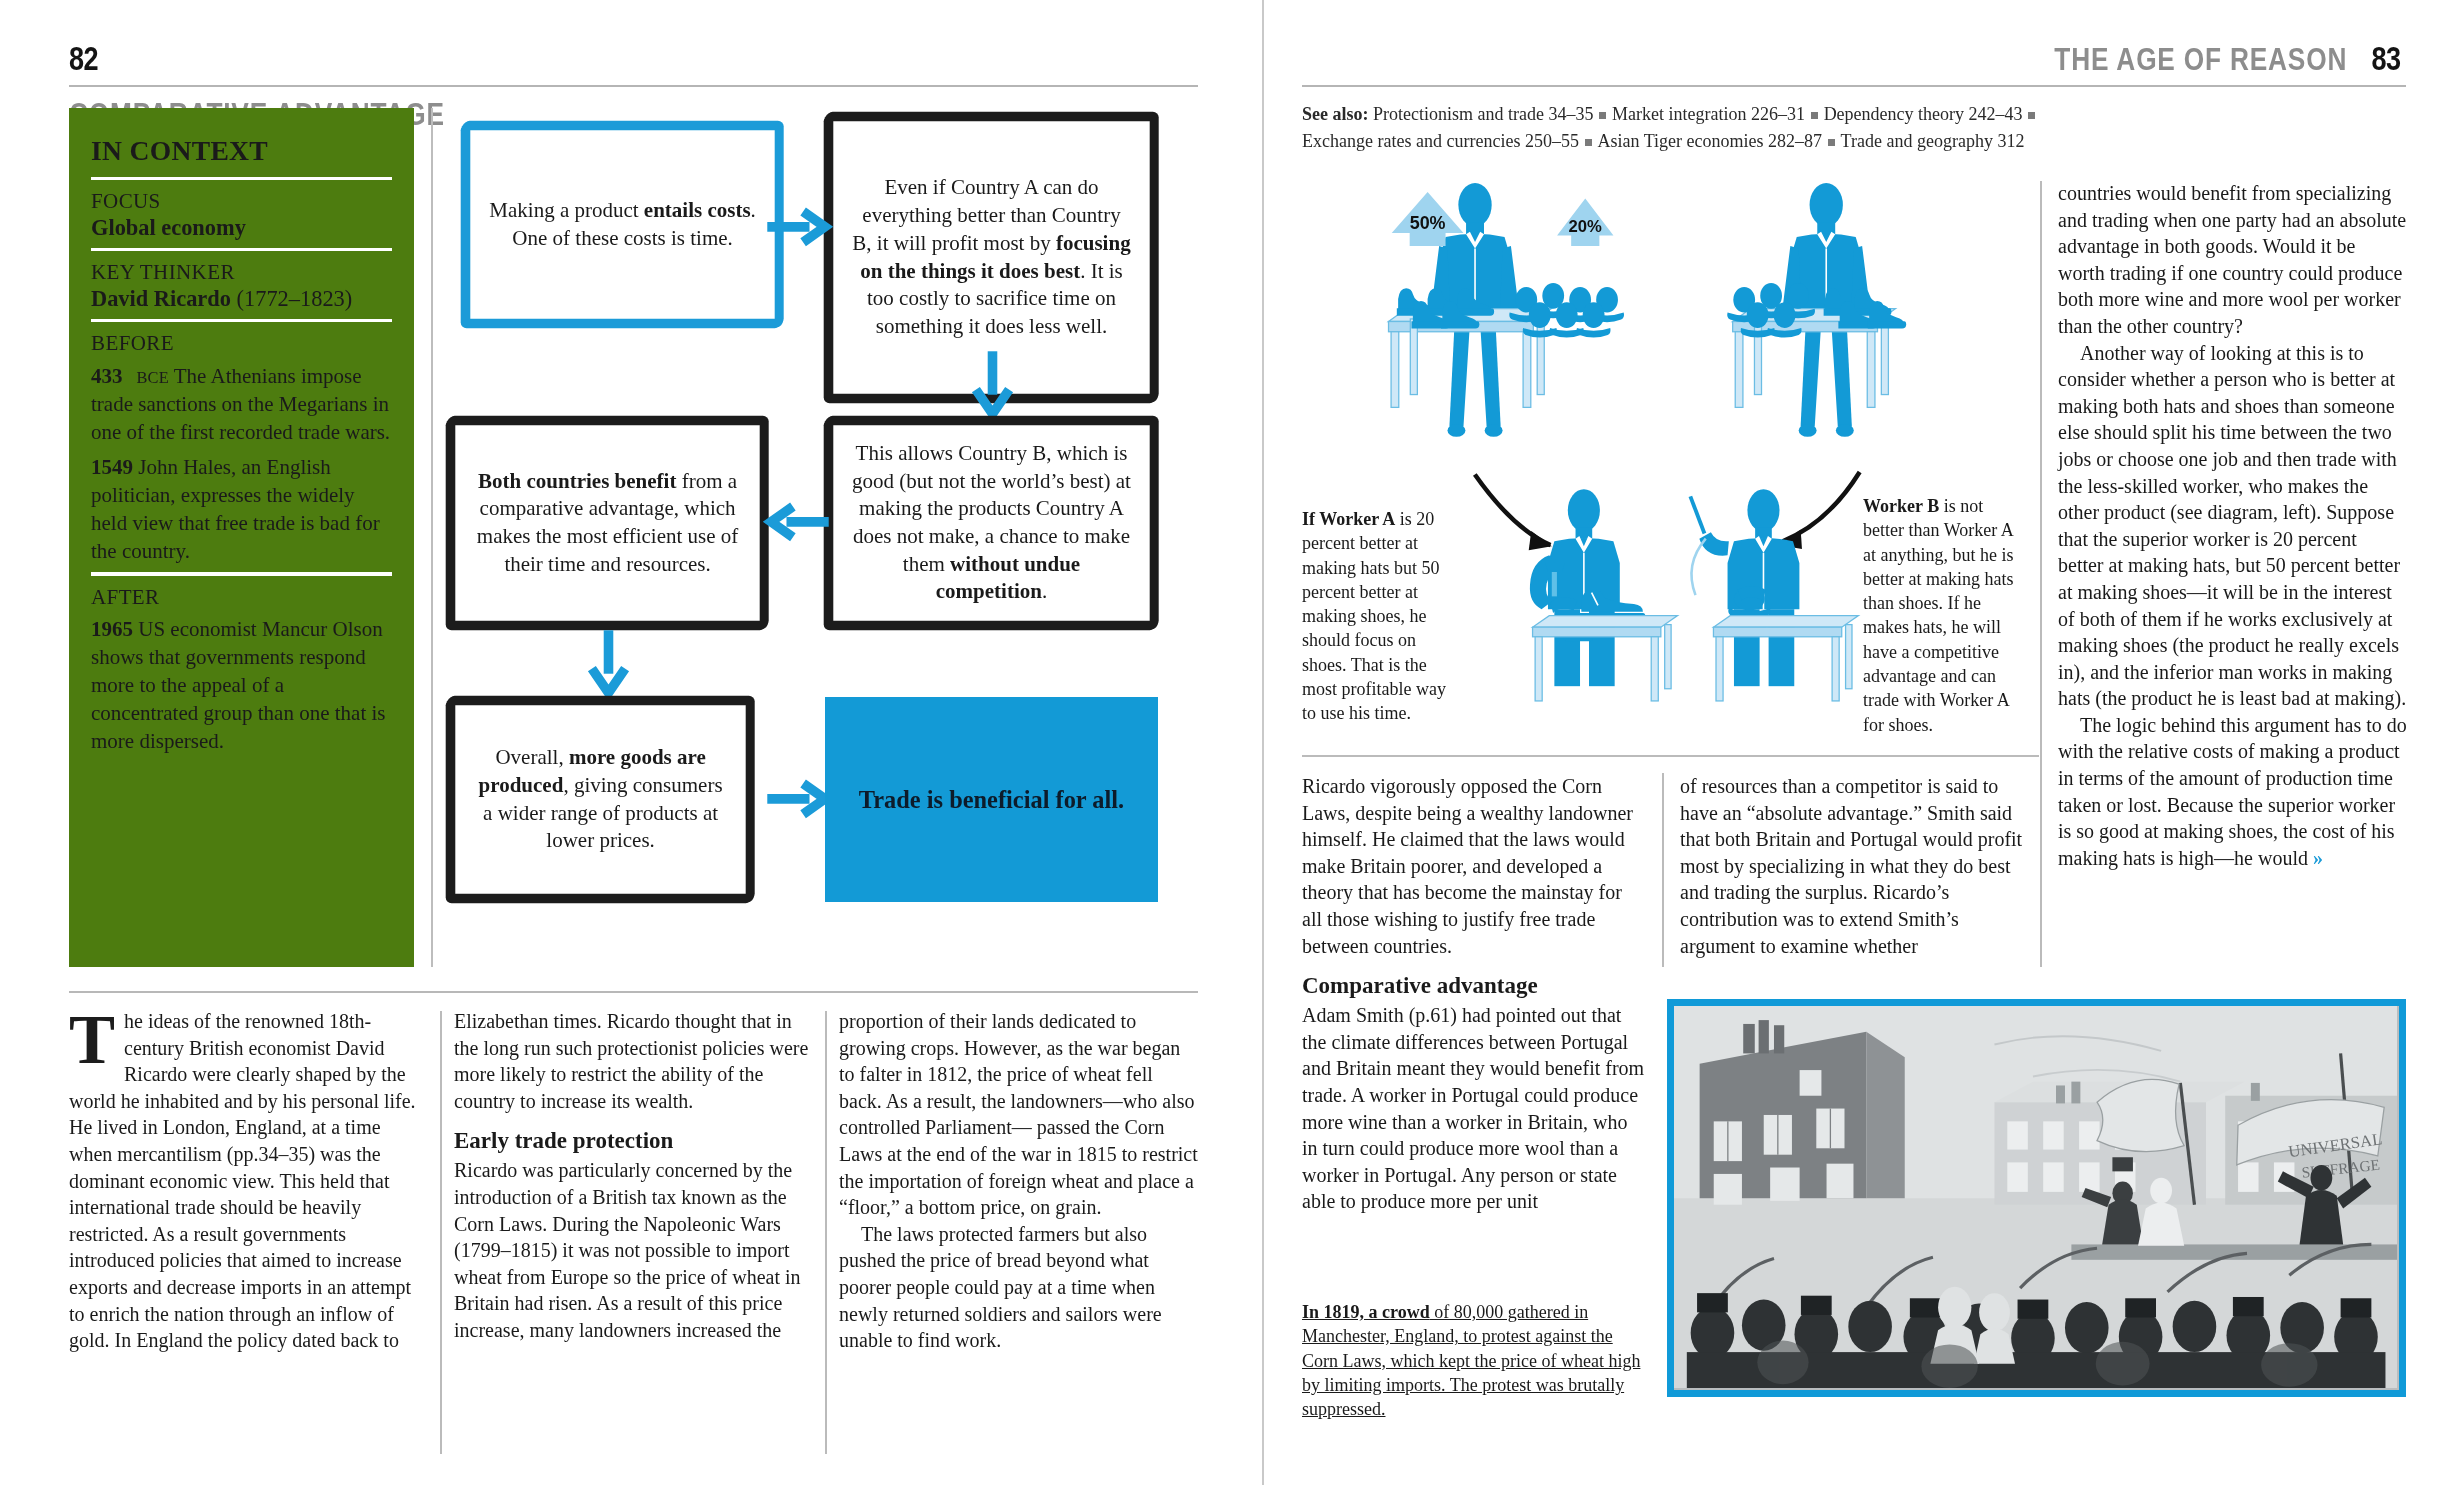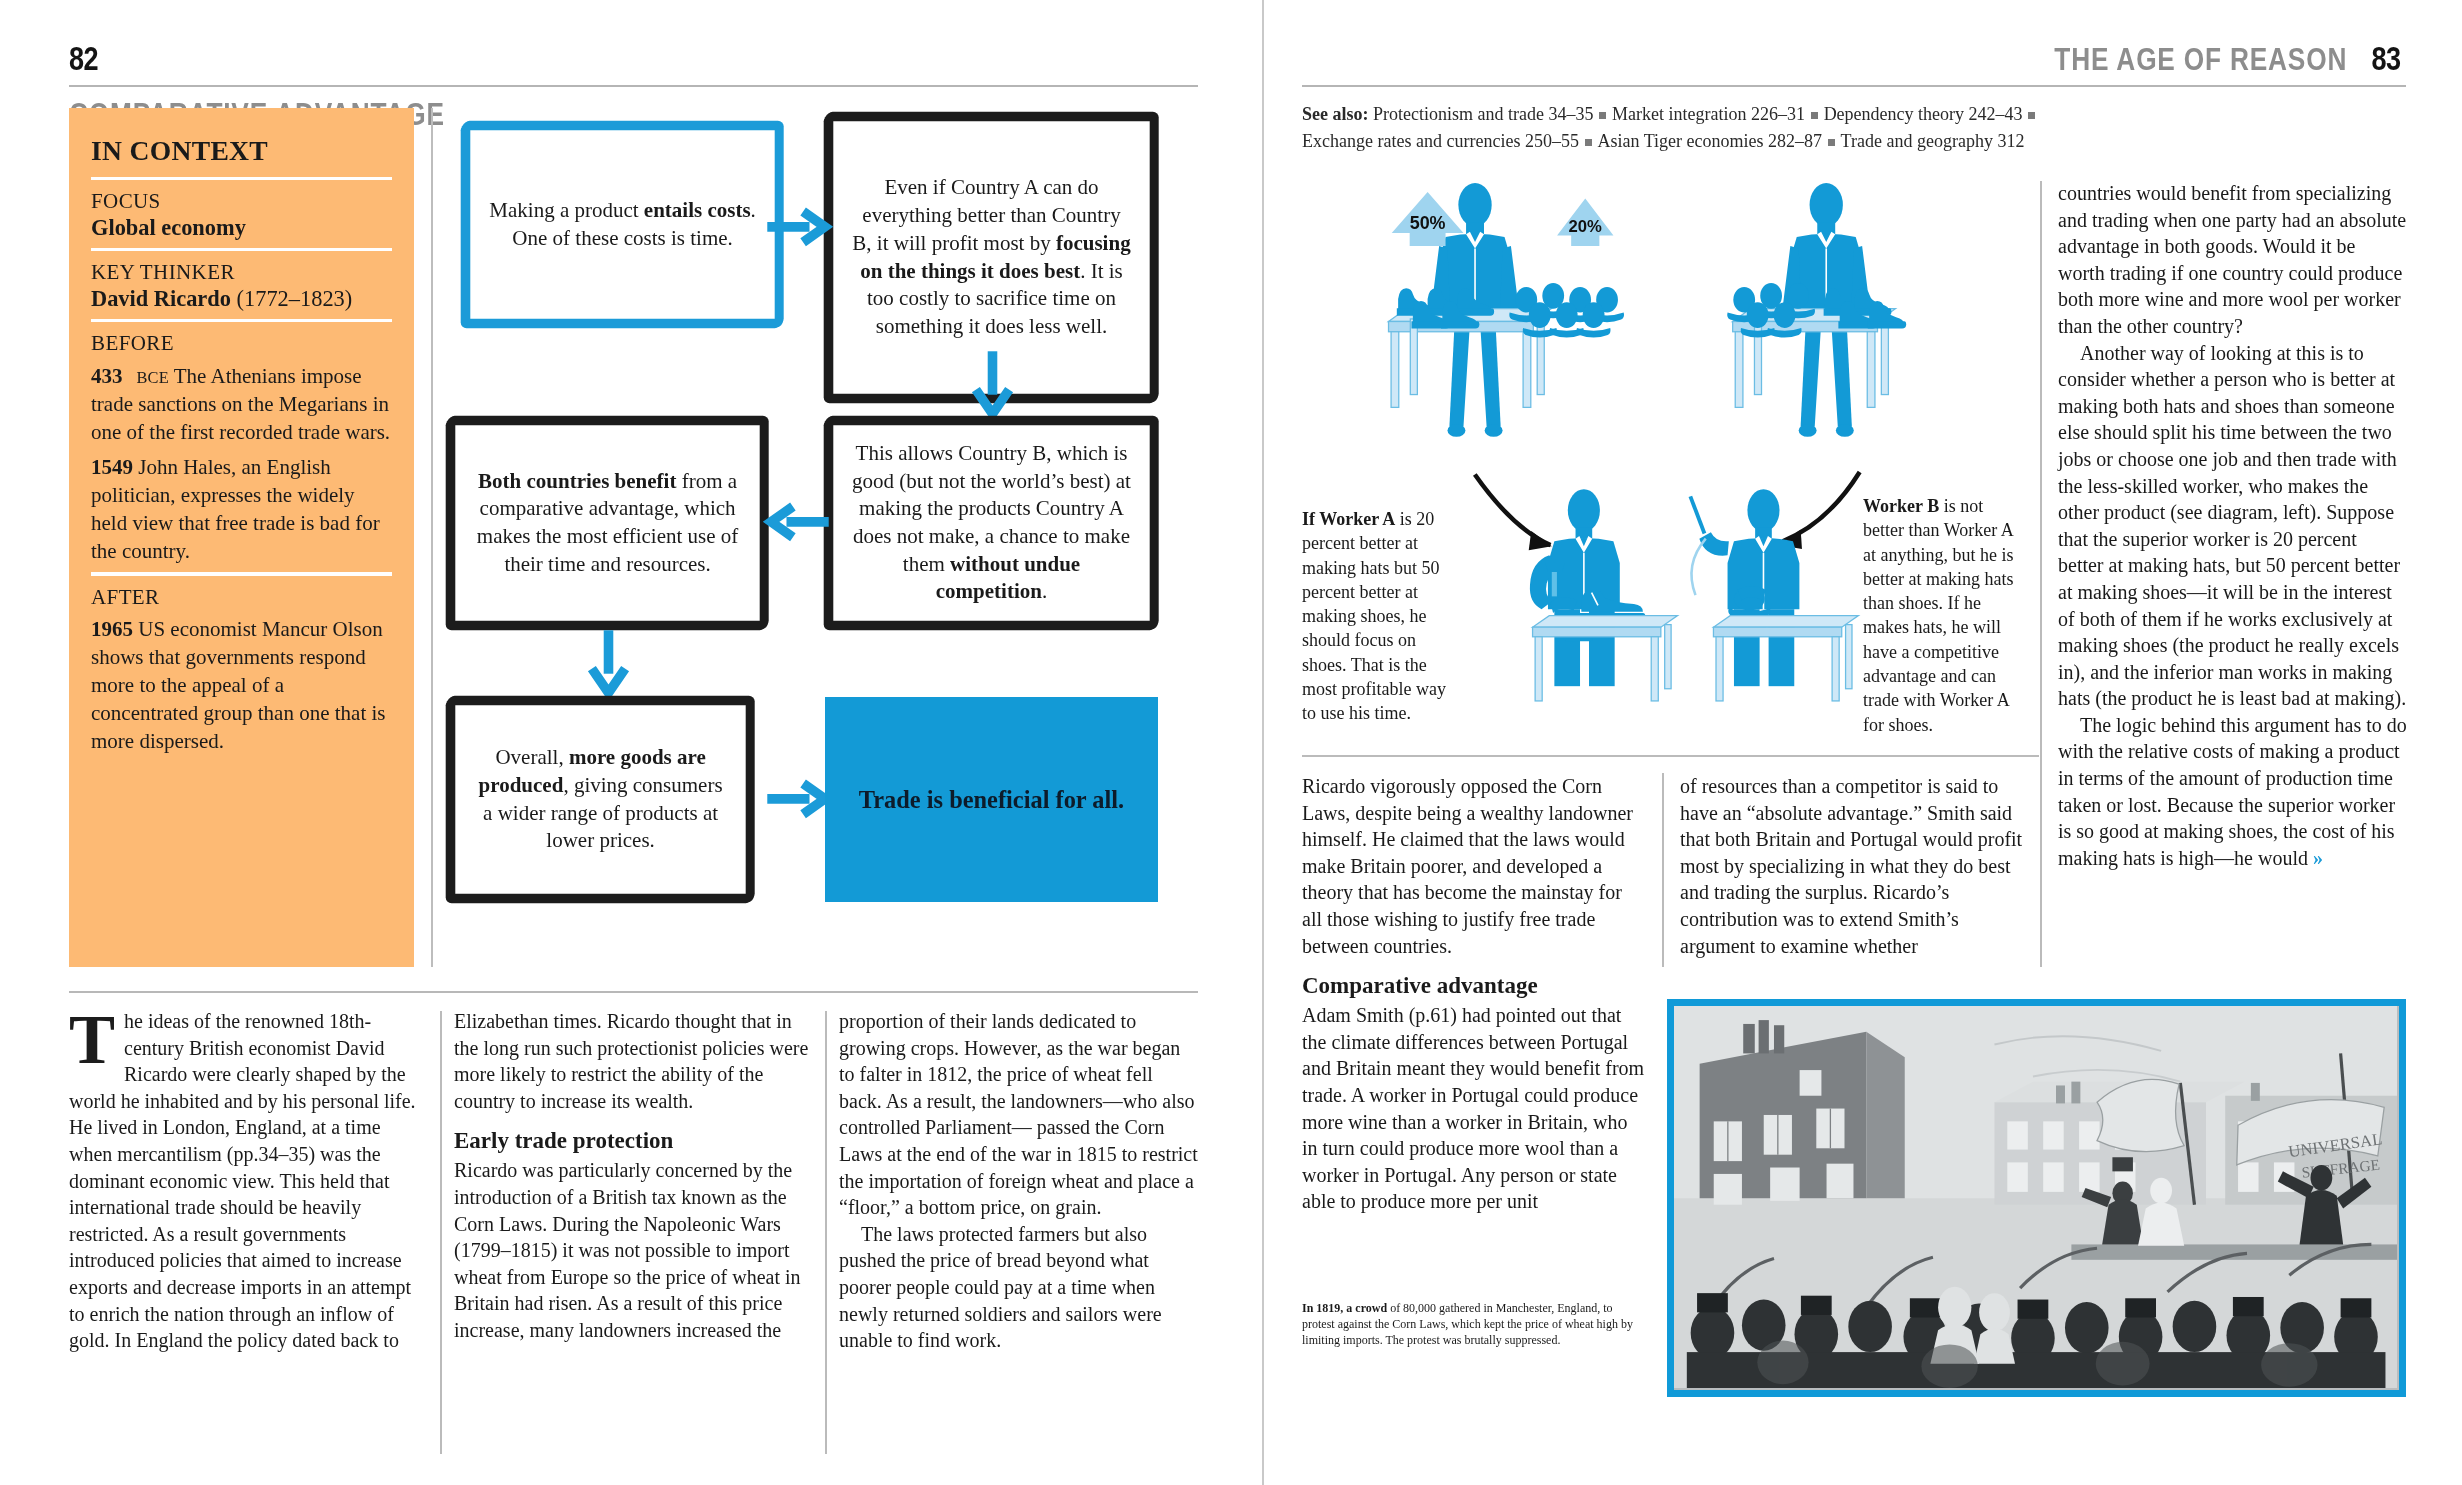--- a/index.html
+++ b/index.html
@@ -17,21 +17,21 @@
          transform:scaleX(.82);transform-origin:left center;}
   .runhead.right .folio{transform-origin:right center;}
   .chapter-title{font-family:"Liberation Sans",sans-serif;font-weight:bold;font-size:32px;letter-spacing:1px;color:#8d8d8d;
          transform:scaleX(.82);transform-origin:left center;}
   .runhead.right .chapter-title{transform-origin:right center;}
   .rule{position:absolute;height:1.9px;background:#b5b5b5;}
   .rule.left{left:69px;top:85px;width:1129px;}
   .rule.right{left:1302px;top:85px;width:1104px;}
 
   
-  .incontext{position:absolute;left:69px;top:108px;width:345px;height:859px;background:#fdba74;box-sizing:border-box;padding:19px 22px 13px 22px;}
+  .incontext{position:absolute;left:69px;top:108px;width:345px;height:859px;background:#4d7c0f;box-sizing:border-box;padding:19px 22px 13px 22px;}
   .ic-title{font-family:"Liberation Serif",serif;font-weight:bold;font-size:27.6px;letter-spacing:0.3px;margin:7.7px 0 10.3px 0;}
   .ic-sep{height:3.2px;background:#fff;margin:6.4px 0 9px 0;}
   .ic-label{font-size:21px;letter-spacing:0.4px;line-height:1.15;color:#1a1a1a;}
   .ic-value{font-size:22.4px;font-weight:bold;line-height:1.2;margin-top:1.3px;}
   .ic-value .plain{font-weight:normal;}
   .ic-para{font-size:21px;line-height:1.33;margin:7.7px 0 0 0;}
   .ic-para b{font-weight:bold;}
   .sc{font-size:.78em;font-weight:normal;letter-spacing:0.2px;margin-left:14px;}
 
   .vrule{position:absolute;width:1.9px;background:#bdbdbd;}
@@ -75,21 +75,21 @@
 
   .hrule-r{position:absolute;height:1.9px;background:#bbb;}
 
   .rcol{position:absolute;font-size:20px;line-height:1.33;}
   .rcol p{margin:0;}
   .rcol .subhead{font-size:23px;}
   .rdiv{position:absolute;width:1.9px;background:#bbb;}
 
   .engraving{position:absolute;left:1667px;top:999px;width:739px;height:398px;border:7.7px solid #109ad8;
              box-sizing:border-box;background:#b9bdbf;overflow:hidden;}
-  .photo-caption{position:absolute;left:1302px;top:1300px;width:343px;font-size:12px;line-height:1.35;}
+  .photo-caption{position:absolute;left:1302px;top:1300px;width:343px;font-size:18px;line-height:1.35;text-decoration:underline;}
   .photo-caption b{font-weight:bold;}
   .guillemet{color:#1b9bd8;font-weight:bold;}
 </style>
 </head>
 <body>
 
 <div class="page">
 
   <div class="left-page">
 

